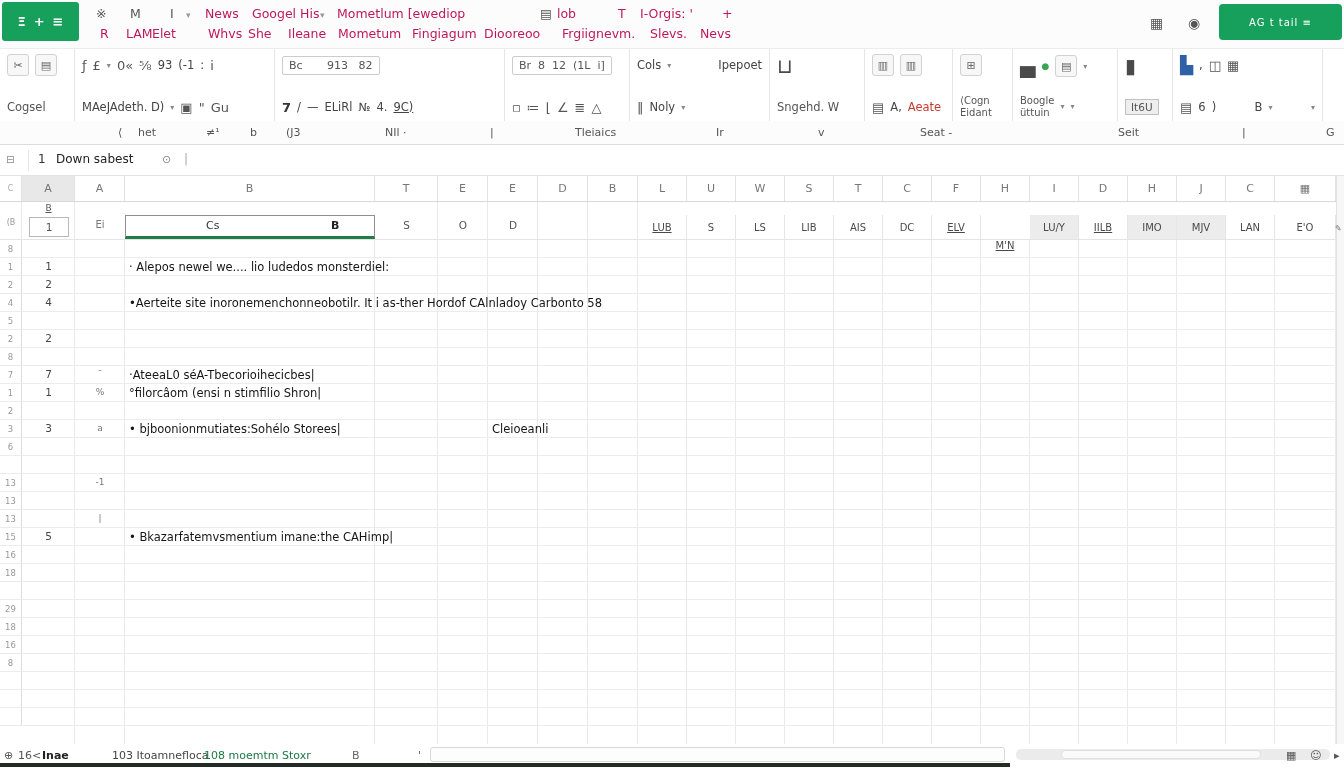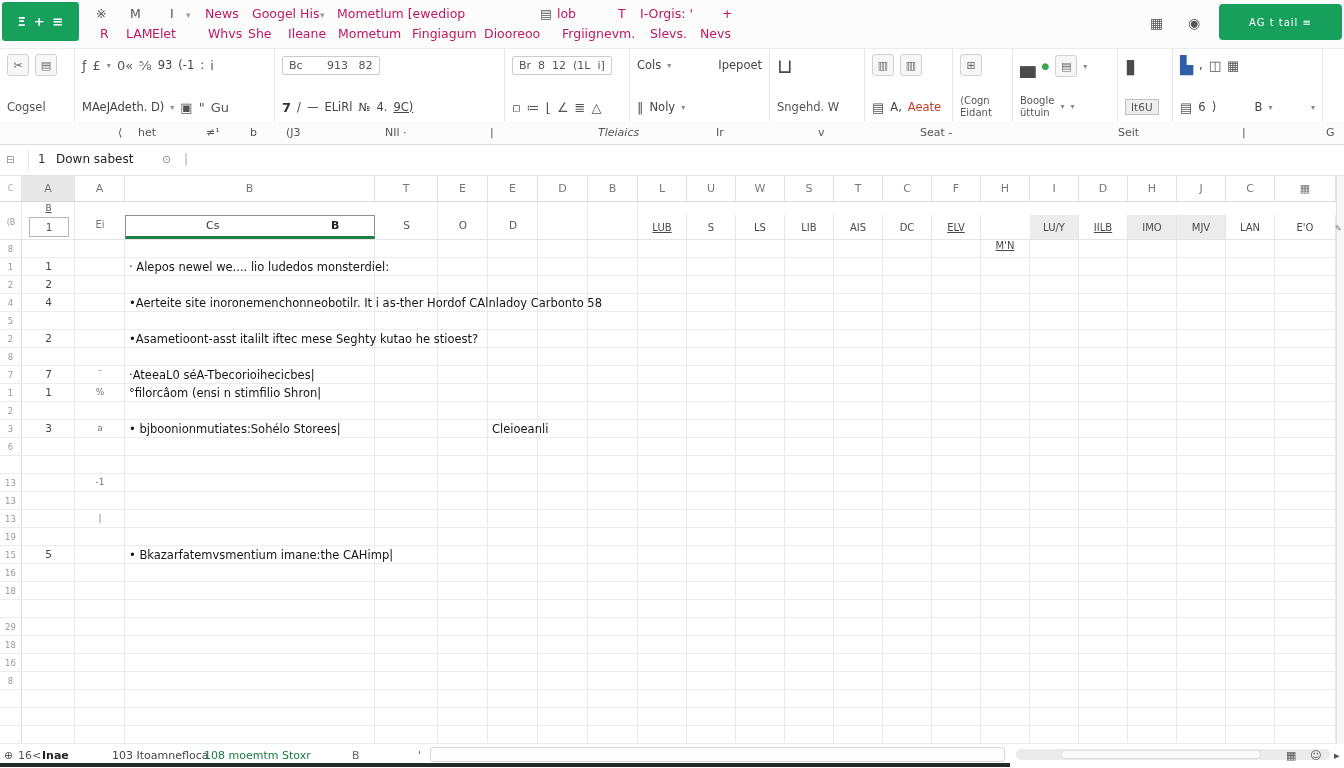--- a/index.html
+++ b/index.html
@@ -285,21 +285,21 @@
     </div>
   </div>
 <div class="tabstrip">
     <span style="left: 118px;">⟨</span>
     <span style="left: 138px;">het</span>
     <span style="left: 206px;">≠¹</span>
     <span style="left: 250px;">b</span>
     <span style="left: 286px;">(J3</span>
     <span style="left: 385px;">NIl ·</span>
     <span style="left: 490px;">|</span>
-    <span style="left: 598px; font-style: italic;">Tleiaics</span>
+    <span style="left: 575px;">Tleiaics</span>
     <span style="left: 716px;">Ir</span>
     <span style="left: 818px;">v</span>
     <span style="left: 920px;">Seat -</span>
     <span style="left: 1118px;">Seit</span>
     <span style="left: 1242px;">|</span>
     <span style="left: 1326px;">G</span>
   </div>
 
 <div class="fbar">
   <span class="f-corner">⊟</span>
@@ -413,21 +413,20 @@
         <div class="rh">4</div>
         <div class="ca">4</div>
         <div class="cb">•Aerteite site inoronemenchonneobotilr. It i as-ther Hordof CAlnladoy Carbonto 58</div>
       </div>
       <div class="grow">
         <div class="rh">5</div>
       </div>
       <div class="grow">
         <div class="rh">2</div>
         <div class="ca">2</div>
-        <div class="cb">•Asametioont-asst italilt iftec mese Seghty kutao he stioest?</div>
       </div>
       <div class="grow">
         <div class="rh">8</div>
       </div>
       <div class="grow">
         <div class="rh">7</div>
         <div class="ca">7</div>
         <div class="cm">¯</div>
         <div class="cb">·AteeaL0 séA-Tbecorioihecicbes|</div>
       </div>
@@ -456,23 +455,20 @@
       <div class="grow">
         <div class="rh">13</div>
         <div class="cm">-1</div>
       </div>
       <div class="grow">
         <div class="rh">13</div>
       </div>
       <div class="grow">
         <div class="rh">13</div>
         <div class="cm">|</div>
-      </div>
-      <div class="grow">
-        <div class="rh">19</div>
       </div>
       <div class="grow">
         <div class="rh">15</div>
         <div class="ca">5</div>
         <div class="cb">• Bkazarfatemvsmentium imane:the CAHimp|</div>
       </div>
       <div class="grow">
         <div class="rh">16</div>
       </div>
       <div class="grow">

